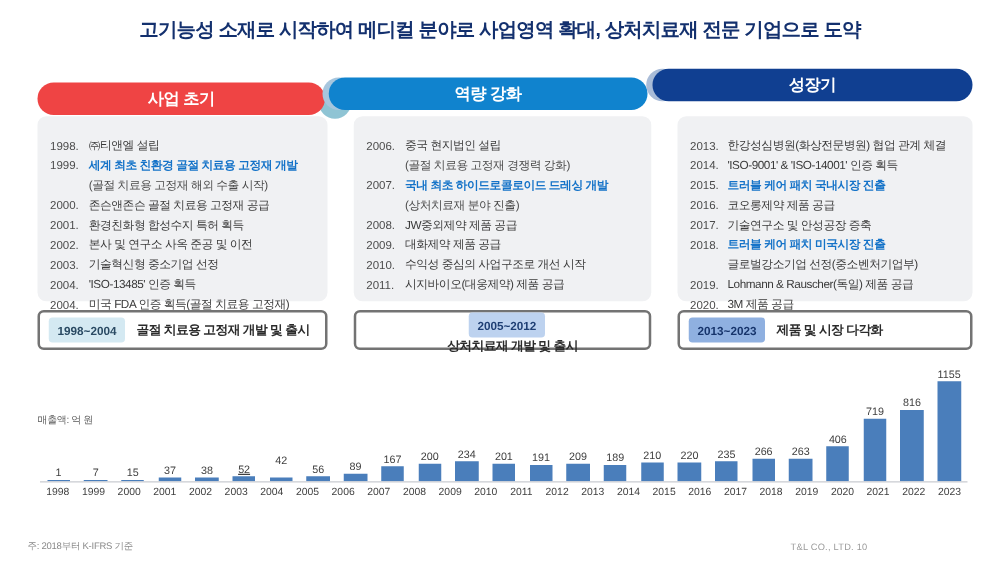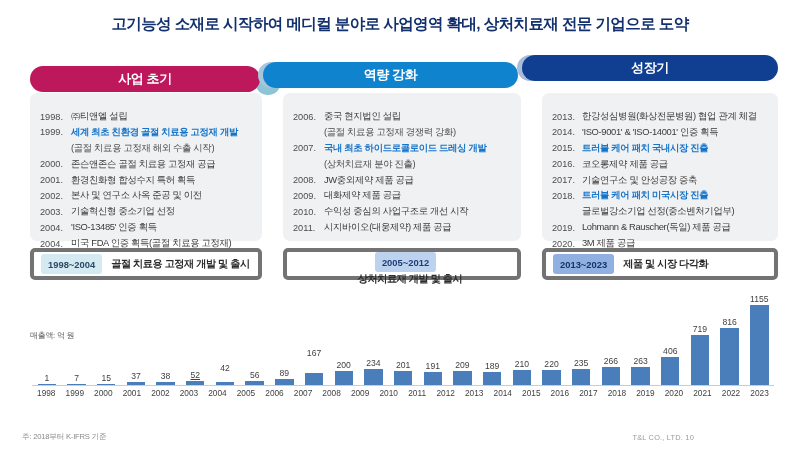--- a/index.html
+++ b/index.html
@@ -22,21 +22,21 @@
   
   .tabs { position: absolute; top: 55px; left: 0; width: 800px; height: 40px; }
   .tab {
     position: absolute; height: 26px; border-radius: 13px;
     display: flex; align-items: center; justify-content: center;
     color: #ffffff; font-size: 13px; font-weight: bold; letter-spacing: -0.4px;
   }
   .tab-knob {
     position: absolute; width: 26px; height: 26px; border-radius: 50%;
   }
-  .tab1 { left: 30px;  top: 11px; width: 230px; background: #be185d; }
+  .tab1 { left: 30px;  top: 11px; width: 230px; background: #ef4444; }
   .tab2 { left: 263px; top: 7px;  width: 255px; background: #1083ce; }
   .tab3 { left: 522px; top: 0px;  width: 256px; background: #103f91; }
   .knob2 { left: 258px; top: 7px;  background: #a7c6de; }
   .knob3 { left: 517px; top: 0px;  background: #a9bcd8; }
   .knob1 { left: 255px; top: 14px; background: #8fc4d4; }
 
   
   .panels { position: absolute; top: 93px; left: 0; width: 800px; height: 150px; }
   .panel {
     position: absolute; top: 0; height: 148px;
@@ -55,21 +55,21 @@
   .p3 .yr { width: 30px; }
   .txt { font-size: 9.4px; color: #3a3a3a; letter-spacing: -0.35px; }
   .txt.hl { color: #1573c8; font-weight: bold; }
   .txt.sub { color: #4a4a4a; }
   .row.cont .yr { visibility: hidden; }
 
   
   .summaries { position: absolute; top: 248px; left: 0; width: 800px; height: 36px; }
   .sumcard {
     position: absolute; top: 0; height: 32px;
-    background: #ffffff; border: 4px solid #737373; border-radius: 5px;
+    background: #ffffff; border: 2px solid #737373; border-radius: 5px;
     display: flex; align-items: center; padding-left: 7px;
   }
   .s1 { left: 30px;  width: 232px; }
   .s2 { left: 283px; width: 238px; flex-direction: column; }
   .s3 { left: 542px; width: 236px; }
   .badge {
     flex: 0 0 auto; height: 20px; border-radius: 3px;
     display: flex; align-items: center; justify-content: center;
     font-size: 9.4px; font-weight: bold; padding: 0 7px;
   }
@@ -295,21 +295,21 @@
           </div>
           <div class="bcol">
             <div class="bval" style="bottom: 5px;">56</div>
             <div class="bar" style="height: 4px; background: rgb(74, 126, 187);"></div>
           </div>
           <div class="bcol">
             <div class="bval" style="bottom: 7px;">89</div>
             <div class="bar" style="height: 6px; background: rgb(74, 126, 187);"></div>
           </div>
           <div class="bcol">
-            <div class="bval" style="bottom: 27px;">167</div>
+            <div class="bval" style="bottom: 13px;">167</div>
             <div class="bar" style="height: 12px; background: rgb(74, 126, 187);"></div>
           </div>
           <div class="bcol">
             <div class="bval" style="bottom: 15px;">200</div>
             <div class="bar" style="height: 14px; background: rgb(74, 126, 187);"></div>
           </div>
           <div class="bcol">
             <div class="bval" style="bottom: 17px;">234</div>
             <div class="bar" style="height: 16px; background: rgb(74, 126, 187);"></div>
           </div>

